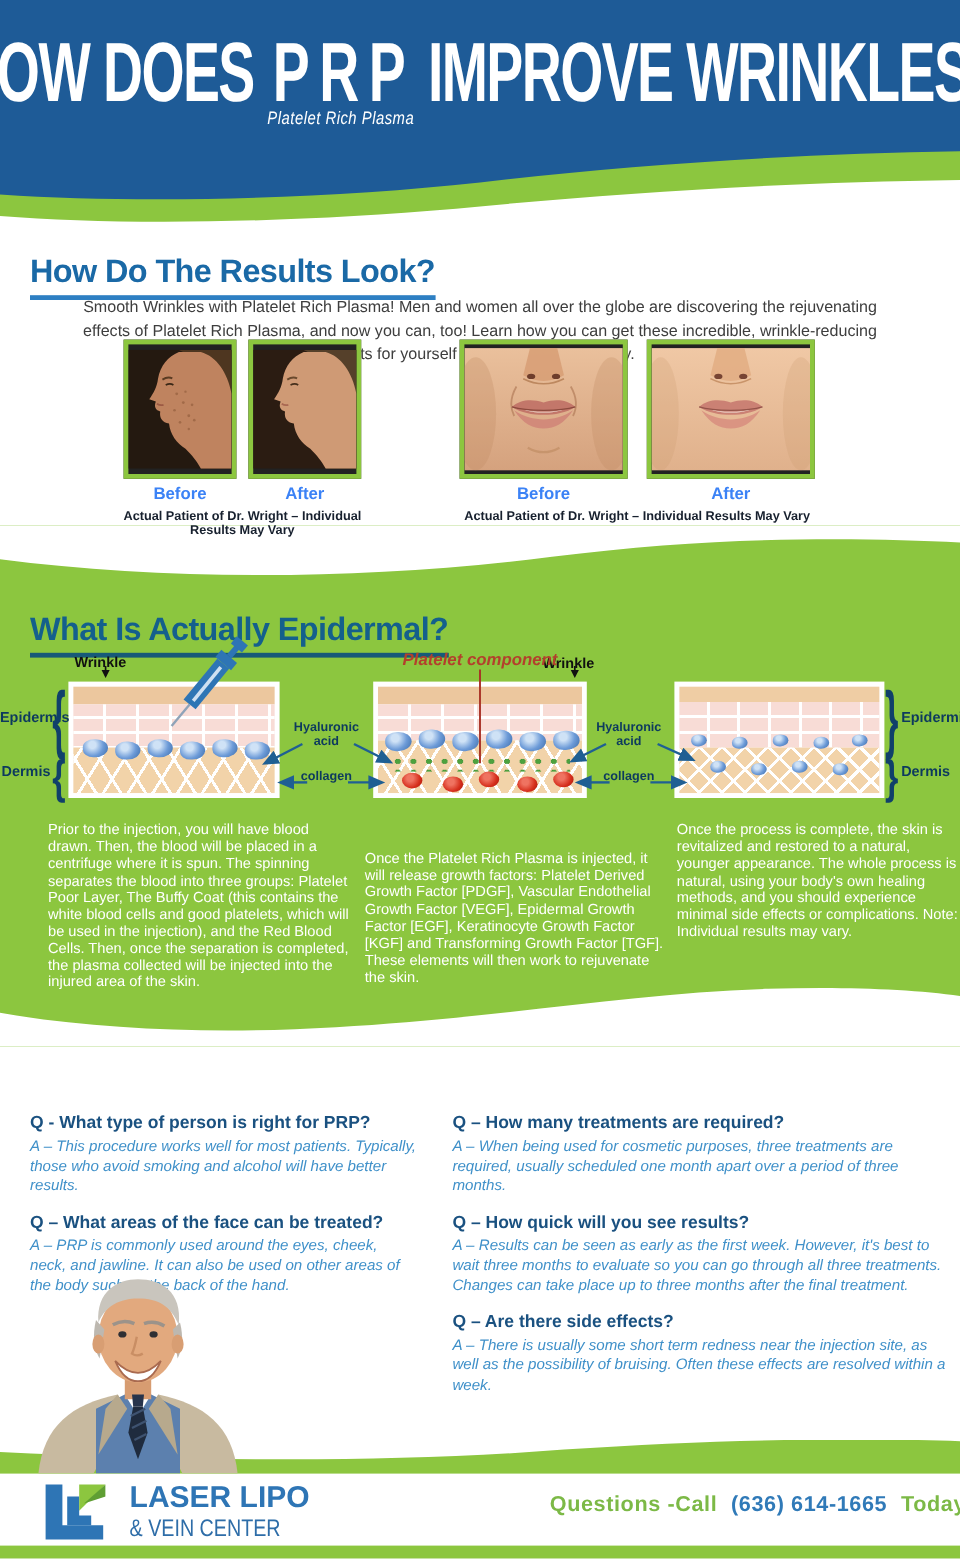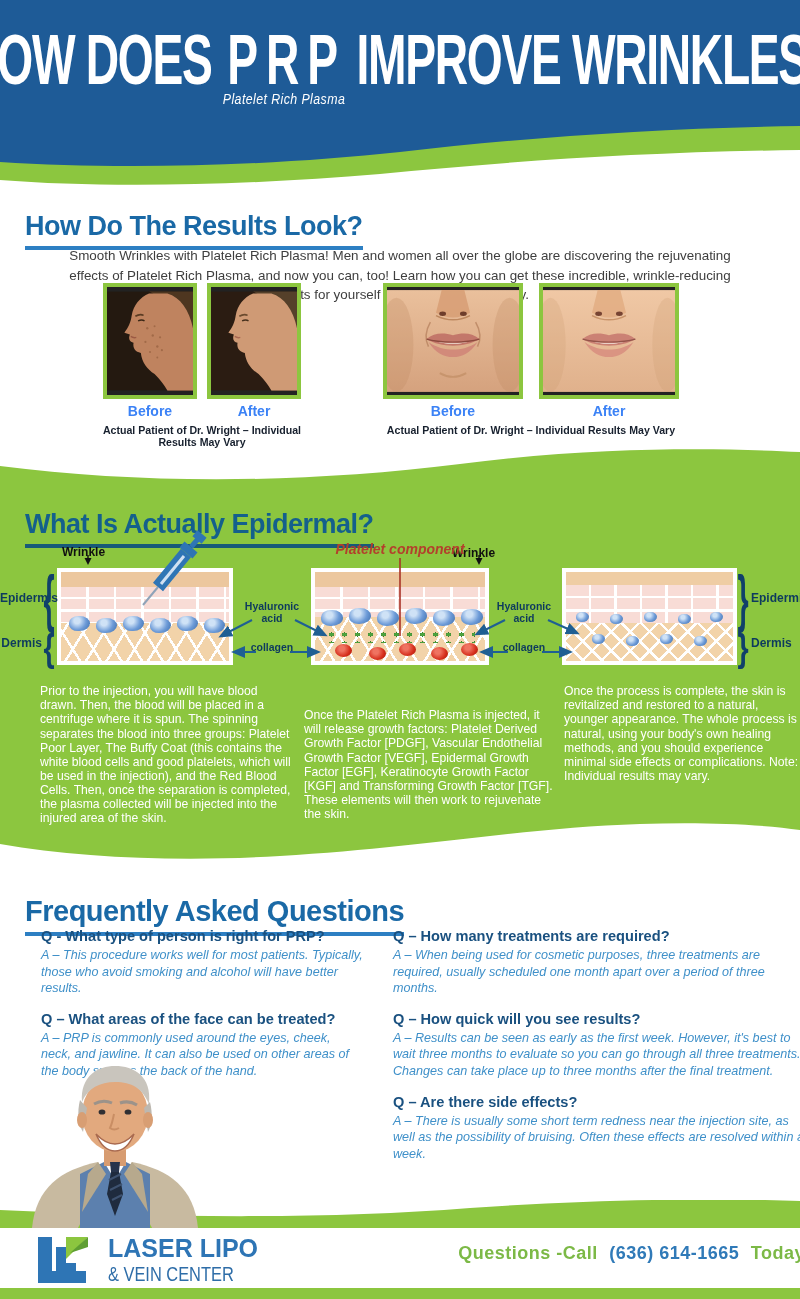--- a/index.html
+++ b/index.html
@@ -60,21 +60,21 @@
 
   .lab{position:absolute;z-index:4;font-size:12px;font-weight:bold;color:#0d3a5e;line-height:1.1;}
   .lab.small{font-size:10.5px;text-align:center;line-height:1.18;}
   .lab.wrk{color:#101010;}
   .lab.red{color:#b3402c;font-style:italic;font-size:14px;text-align:center;}
   .brace{position:absolute;z-index:4;font-size:26px;line-height:1;color:#10406a;font-weight:bold;}
 
   .gp{position:absolute;z-index:2;color:#fff;font-size:12.2px;line-height:1.16;}
 
   
-  .faq-col{position:absolute;z-index:2;margin-left:16px;}
+  .faq-col{position:absolute;z-index:2;}
   .faq-q{font-size:14.6px;font-weight:bold;color:#1a5180;margin:0 0 3px 0;}
   .faq-a{font-size:12.6px;font-style:italic;color:#3f90c9;line-height:1.32;margin:0 0 14px 0;}
 
   
   .foot-wave{position:absolute;top:1200px;left:0;z-index:1;}
   .doctor{position:absolute;left:22px;top:1062px;z-index:2;}
   .logo{position:absolute;left:36px;top:1234px;z-index:3;display:flex;align-items:center;gap:20px;}
   .logo-text{display:flex;flex-direction:column;}
   .logo-l1{font-size:25px;font-weight:bold;color:#2e75b5;letter-spacing:0;}
   .logo-l2{font-size:20px;color:#2e6da8;transform:scaleX(0.82);transform-origin:0 50%;margin-top:0;}
@@ -312,21 +312,20 @@
 
   <span class="brace" style="left:44px;top:585px;transform:scale(1.1,2.4);">{</span>
   <span class="brace" style="left:44px;top:634px;transform:scale(1.1,1.5);">{</span>
   <span class="brace" style="left:738px;top:585px;transform:scale(1.1,2.4);">}</span>
   <span class="brace" style="left:738px;top:634px;transform:scale(1.1,1.5);">}</span>
 
   <p class="gp" style="left:40px;top:672px;width:252px;">Prior to the injection, you will have blood drawn. Then, the blood will be placed in a centrifuge where it is spun. The spinning separates the blood into three groups: Platelet Poor Layer, The Buffy Coat (this contains the white blood cells and good platelets, which will be used in the injection), and the Red Blood Cells. Then, once the separation is completed, the plasma collected will be injected into the injured area of the skin.</p>
   <p class="gp" style="left:304px;top:696px;width:252px;">Once the Platelet Rich Plasma is injected, it will release growth factors: Platelet Derived Growth Factor [PDGF], Vascular Endothelial Growth Factor [VEGF], Epidermal Growth Factor [EGF], Keratinocyte Growth Factor [KGF] and Transforming Growth Factor [TGF]. These elements will then work to rejuvenate the skin.</p>
   <p class="gp" style="left:564px;top:672px;width:238px;">Once the process is complete, the skin is revitalized and restored to a natural, younger appearance. The whole process is natural, using your body's own healing methods, and you should experience minimal side effects or complications. Note: Individual results may vary.</p>
 
-  <h2 class="sec-h" style="top:872px;left:25px;font-size:29px;">Frequently Asked Questions</h2>
 
   <div class="faq-col" style="left:25px;top:928px;width:322px;">
     <p class="faq-q">Q - What type of person is right for PRP?</p>
     <p class="faq-a">A – This procedure works well for most patients. Typically, those who avoid smoking and alcohol will have better results.</p>
     <p class="faq-q">Q – What areas of the face can be treated?</p>
     <p class="faq-a">A – PRP is commonly used around the eyes, cheek, neck, and jawline. It can also be used on other areas of the body such as the back of the hand.</p>
   </div>
   <div class="faq-col" style="left:377px;top:928px;width:416px;">
     <p class="faq-q">Q – How many treatments are required?</p>
     <p class="faq-a">A – When being used for cosmetic purposes, three treatments are required, usually scheduled one month apart over a period of three months.</p>

